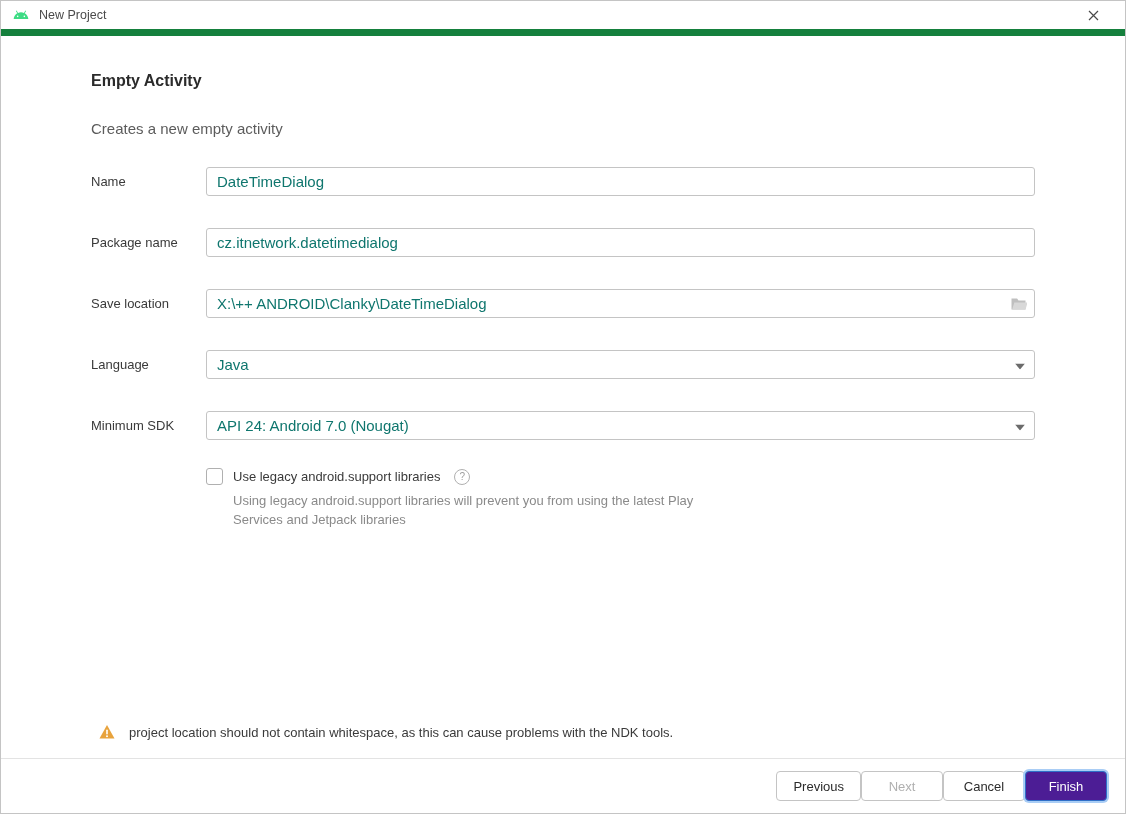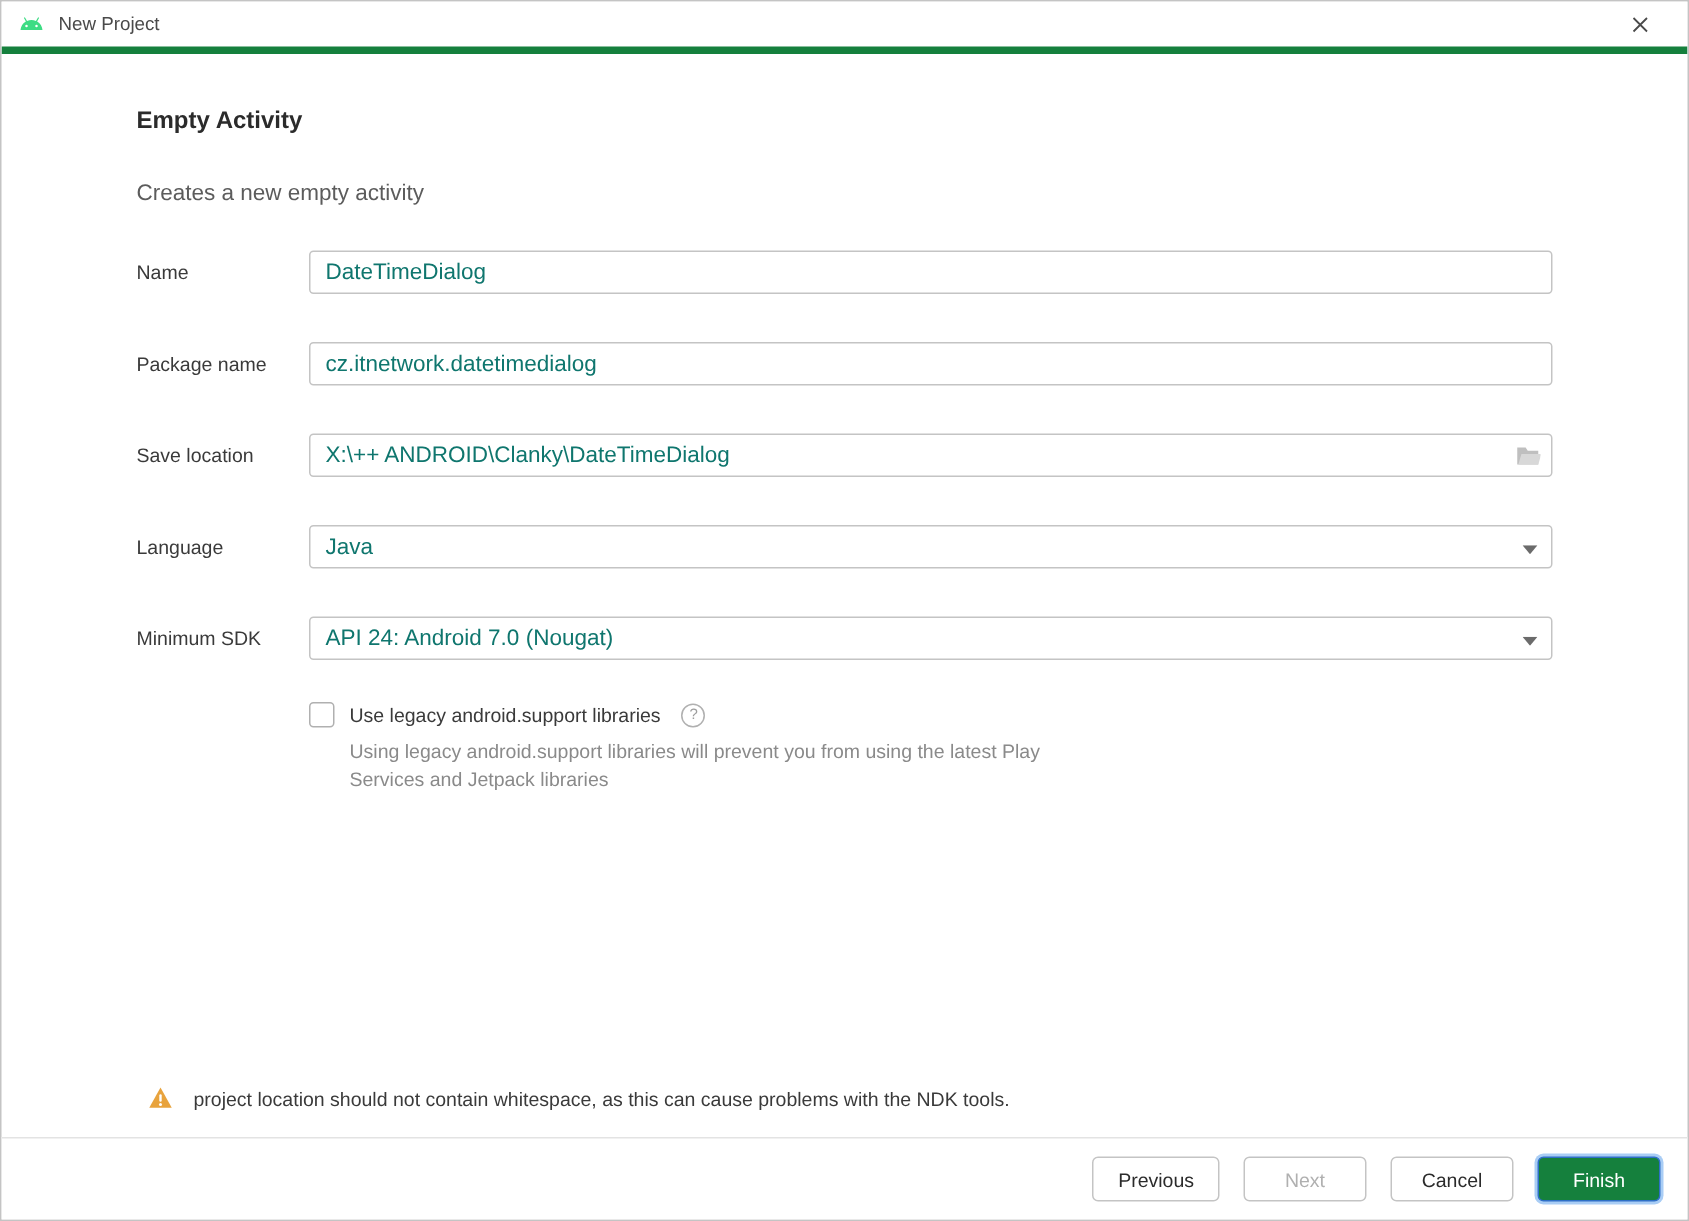--- a/index.html
+++ b/index.html
@@ -13,21 +13,21 @@
       overflow: hidden;
       border: 1px solid #c4c4c4;
       display: flex;
       flex-direction: column;
     }
     .titlebar {
       height: 35px;
       display: flex;
       align-items: center;
       padding: 0 12px;
-      border-bottom: 5px solid #15803d;
+      border-bottom: 7px solid #15803d;
       background: #fff;
     }
     .titlebar .android-icon {
       width: 16px; height: 16px;
       margin-right: 10px;
       display: flex;
       align-items: center;
     }
     .titlebar .title { flex: 1; color: #4a4a4a; font-size: 12.5px; }
     .titlebar .close-btn {
@@ -161,39 +161,39 @@
       margin-bottom: 14px;
     }
     .warning-icon { width: 16px; height: 16px; flex-shrink: 0; }
     .warning-text { color: #3a3a3a; font-size: 13px; }
     .footer {
       height: 55px;
       border-top: 1px solid #e3e3e3;
       display: flex;
       align-items: center;
       justify-content: flex-end;
-      gap: 16px;
+      gap: 0;
       padding: 0 18px;
       background: #fff;
     }
     .btn {
       min-width: 82px;
       height: 30px;
       border: 1px solid #c4c4c4;
       border-radius: 4px;
       background: #fff;
       color: #2b2b2b;
       font-size: 13px;
       padding: 0 16px;
       cursor: pointer;
       font-family: inherit;
     }
     .btn:disabled { color: #b0b0b0; cursor: default; }
     .btn-primary {
-      background: #15803d;
+      background: #4c1d95;
       border: 1px solid #2f6fc7;
       color: #fff;
       box-shadow: 0 0 0 2px #a9cdf5;
     }
   </style>
 </head>
 <body>
 
 <div class="titlebar">
   <span class="android-icon">

